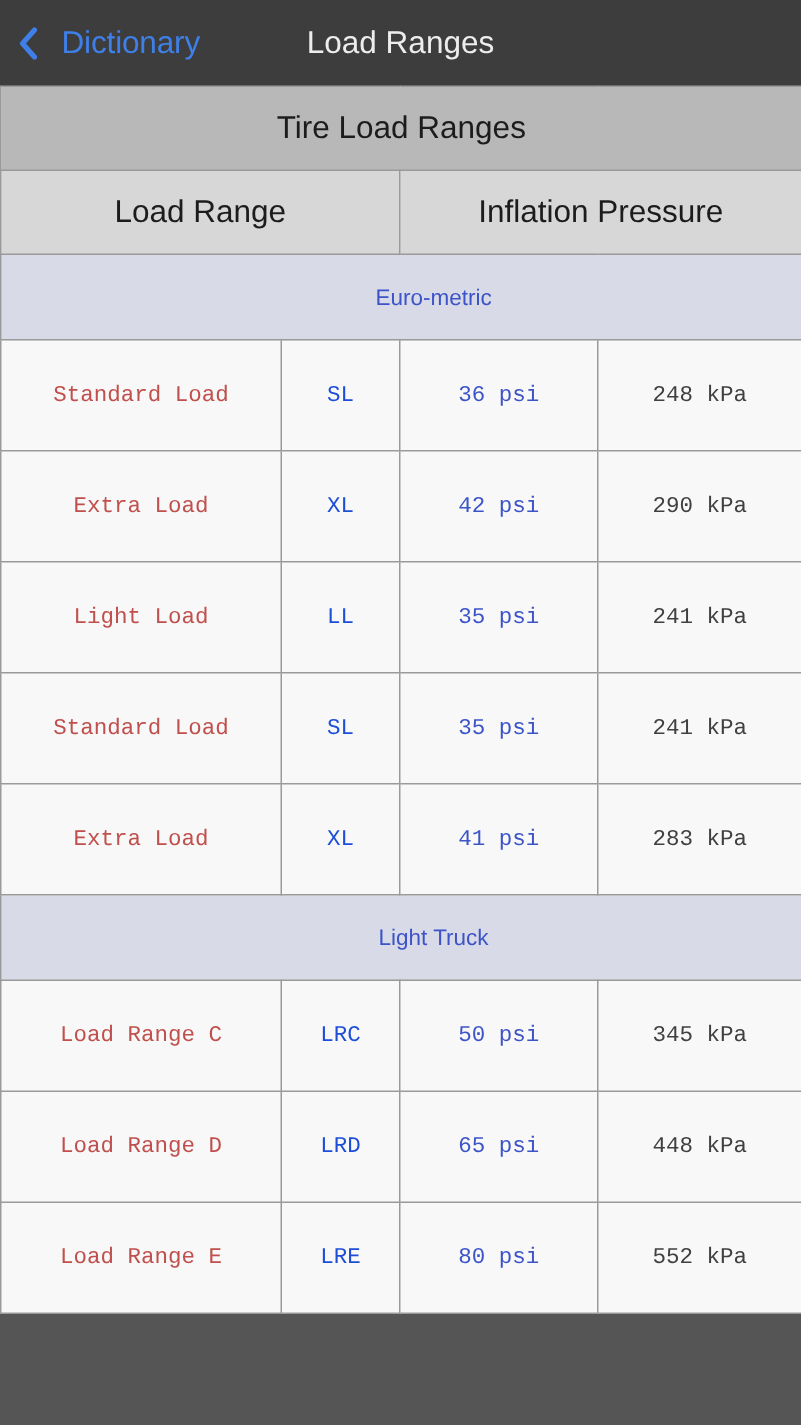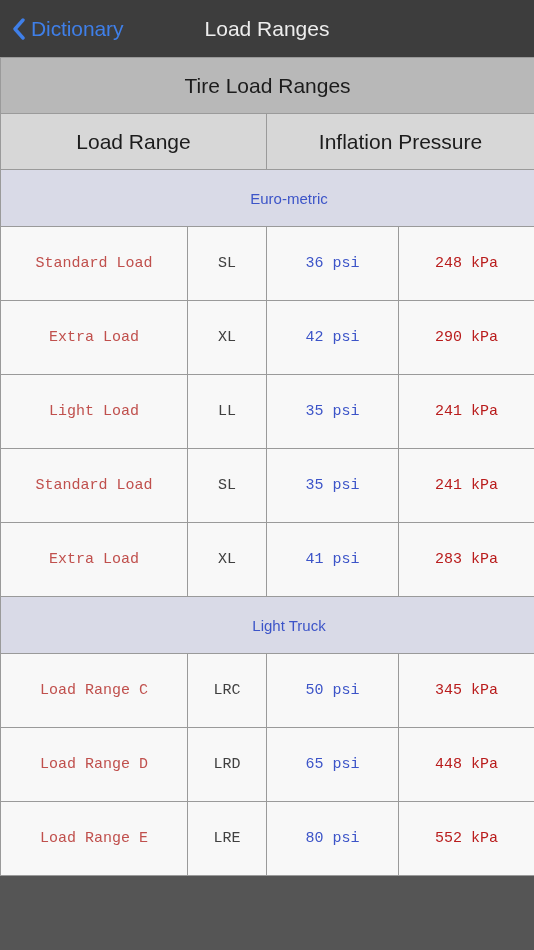--- a/index.html
+++ b/index.html
@@ -32,21 +32,21 @@
     height: 57px;
     flex: 0 0 57px;
     background: #3d3d3d;
     display: flex;
     align-items: center;
   }
 
   .back-button {
     display: flex;
     align-items: center;
-    gap: 6px;
+    gap: 16px;
     padding-left: 12px;
     cursor: pointer;
     user-select: none;
   }
 
   .chevron-left {
     width: 13px;
     height: 22px;
     flex: 0 0 13px;
     position: relative;
@@ -124,23 +124,23 @@
 
   
   .data-row td {
     background: #f8f8f8;
     height: 74px;
     font-size: 15px;
     font-family: Liberation Mono, monospace;
   }
 
   .cell-name   { color: #c0504d; }
-  .cell-code   { color: #404040; margin-top: 47px; }
+  .cell-code   { color: #1d4ed8; margin-top: 47px; }
   .cell-psi    { color: #3c54c8; }
-  .cell-kpa    { color: #b91c1c; }
+  .cell-kpa    { color: #404040; }
 
   .filler {
     flex: 1 1 auto;
     background: #555555;
   }
 </style>
 </head>
 <body>
 
 <div id="app">

